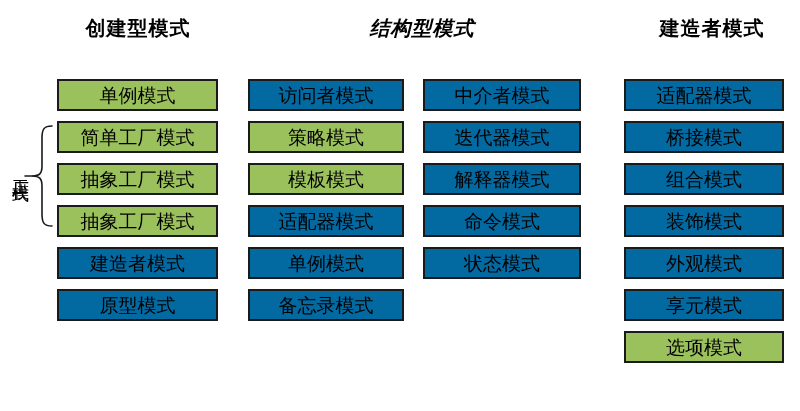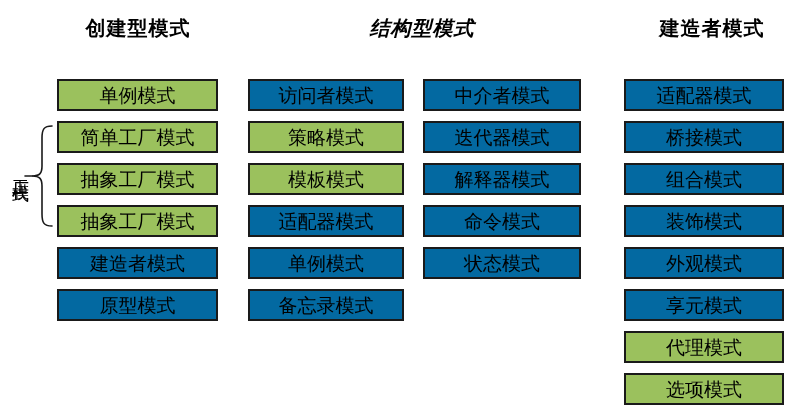--- a/index.html
+++ b/index.html
@@ -115,17 +115,16 @@
       <div class="pattern-box">状态模式</div>
     </div>
 
   <div class="pattern-col" style="left:624px; width:160px;">
       <div class="pattern-box">适配器模式</div>
       <div class="pattern-box">桥接模式</div>
       <div class="pattern-box">组合模式</div>
       <div class="pattern-box">装饰模式</div>
       <div class="pattern-box">外观模式</div>
       <div class="pattern-box">享元模式</div>
-      <div class="pattern-box highlight">代理模式</div>
       <div class="pattern-box highlight">选项模式</div>
     </div>
 
 </div>
 
 </body></html>

